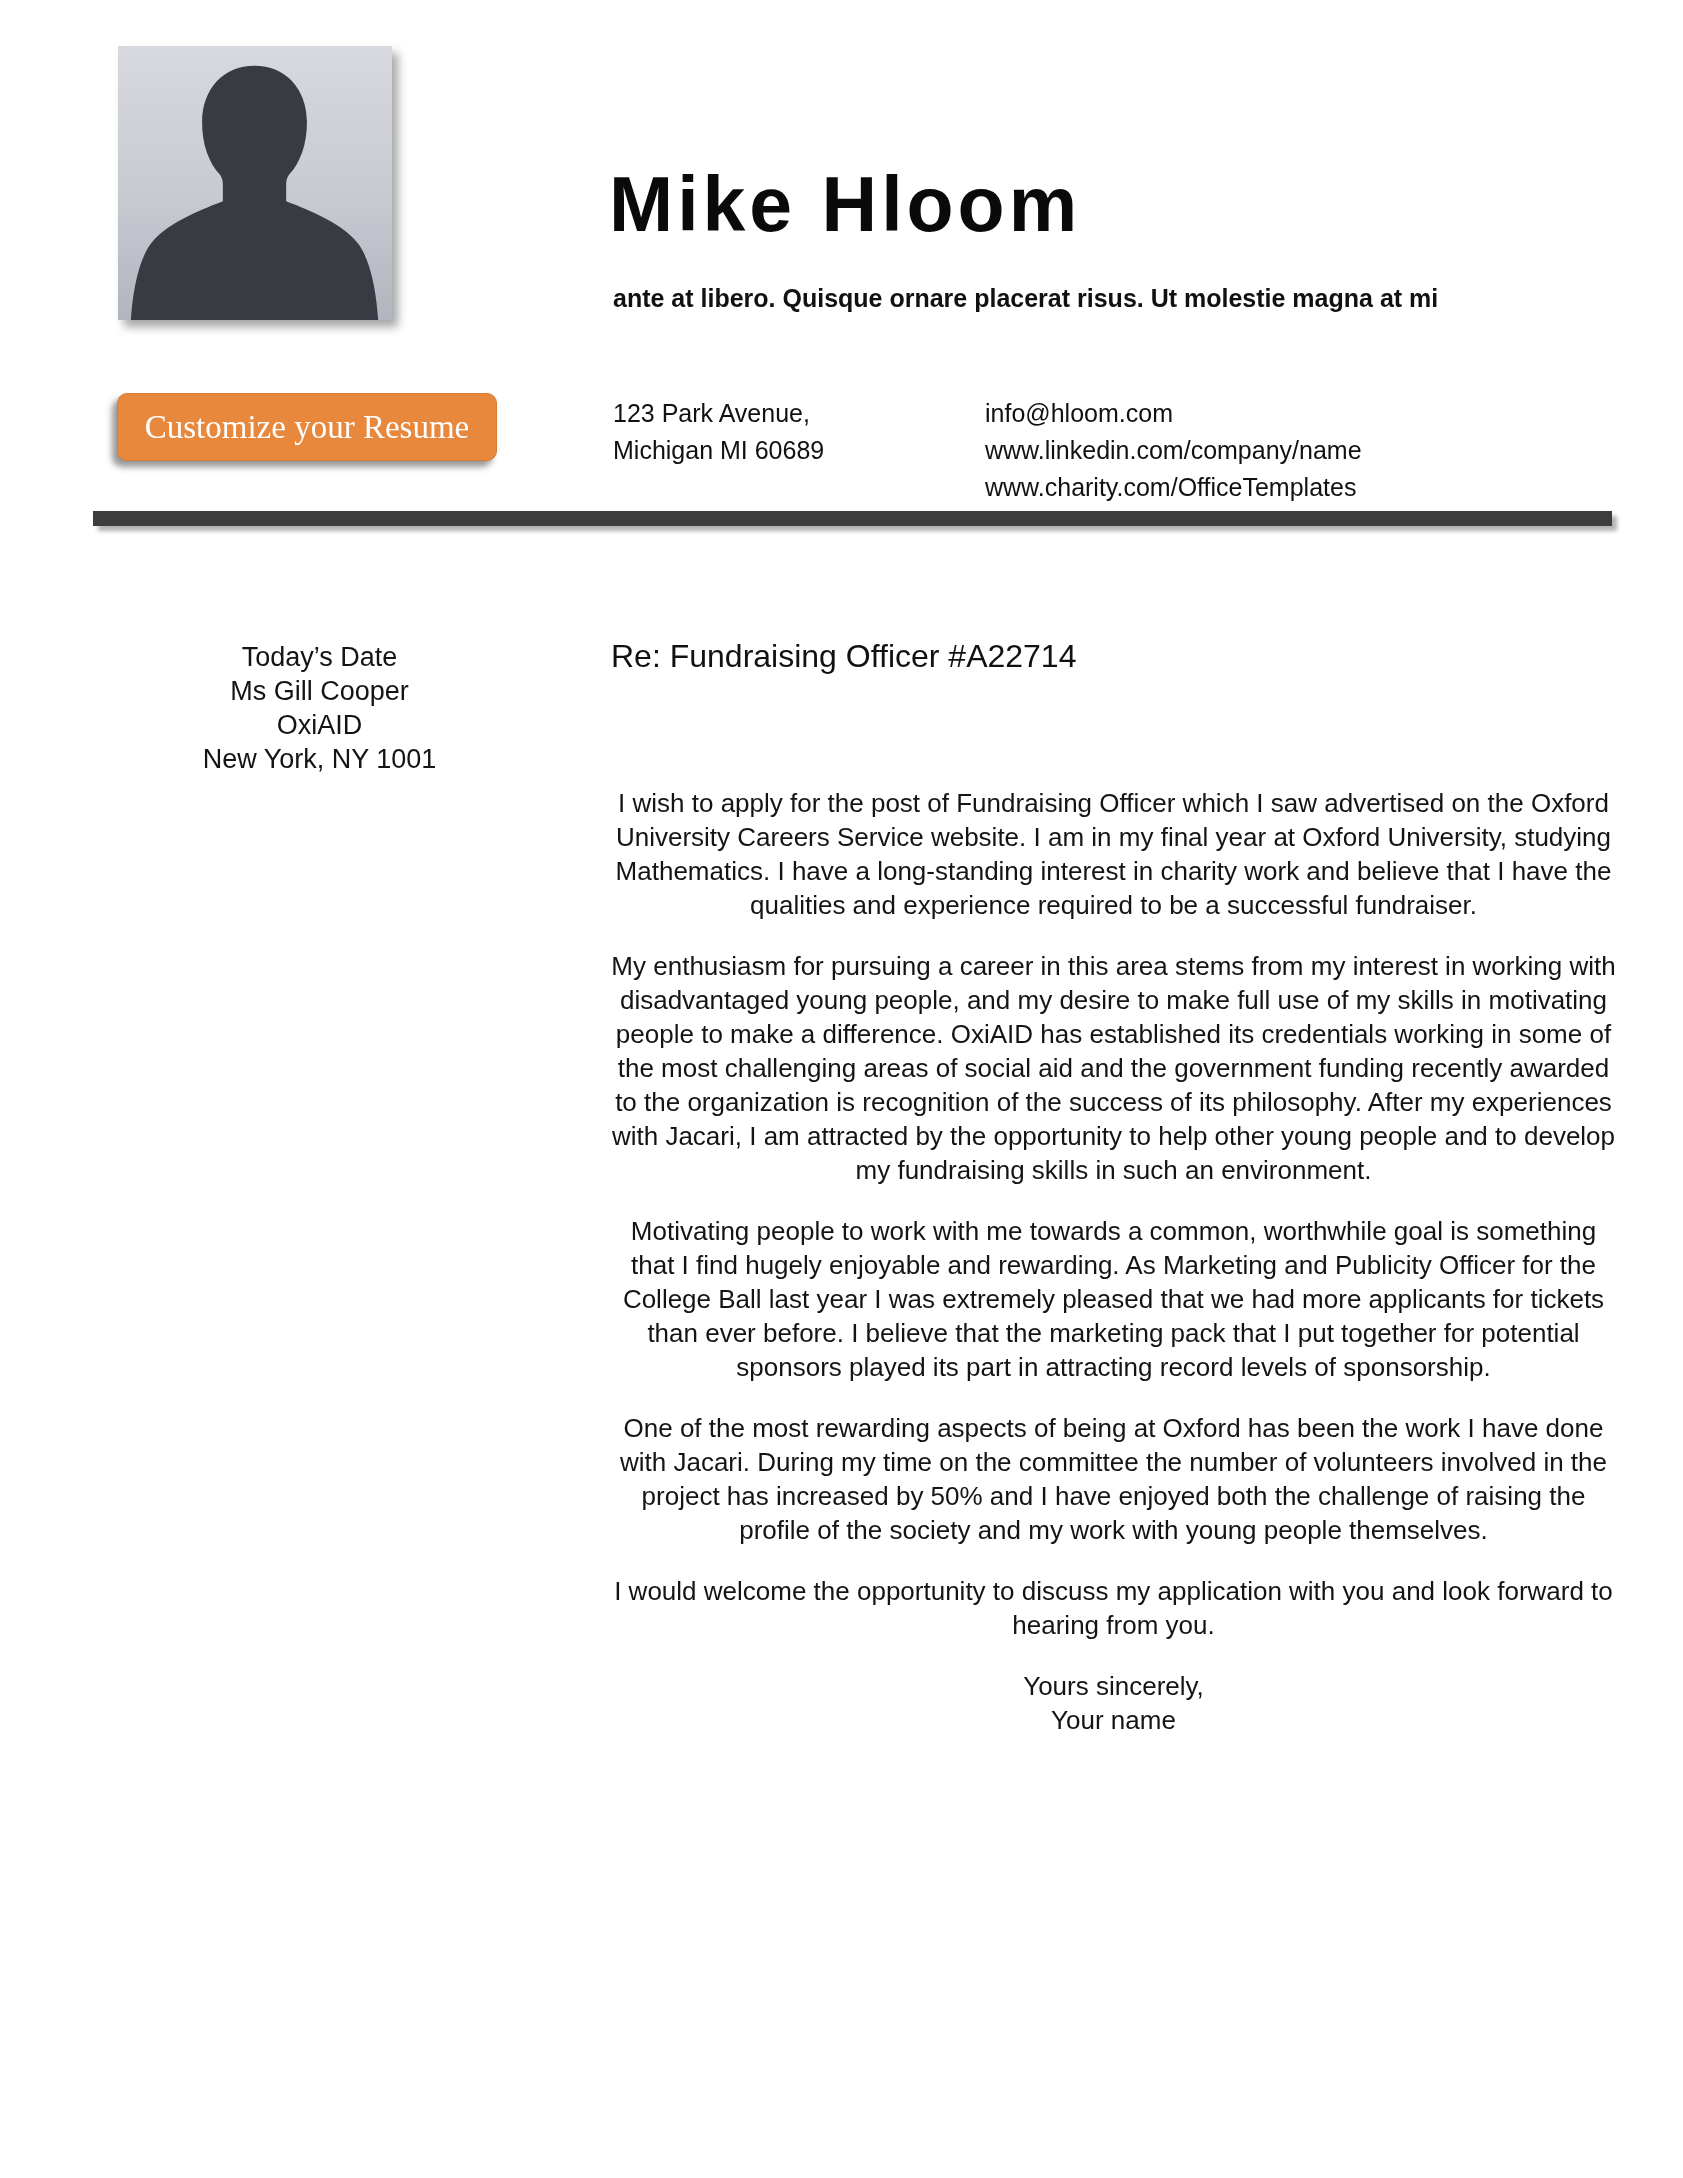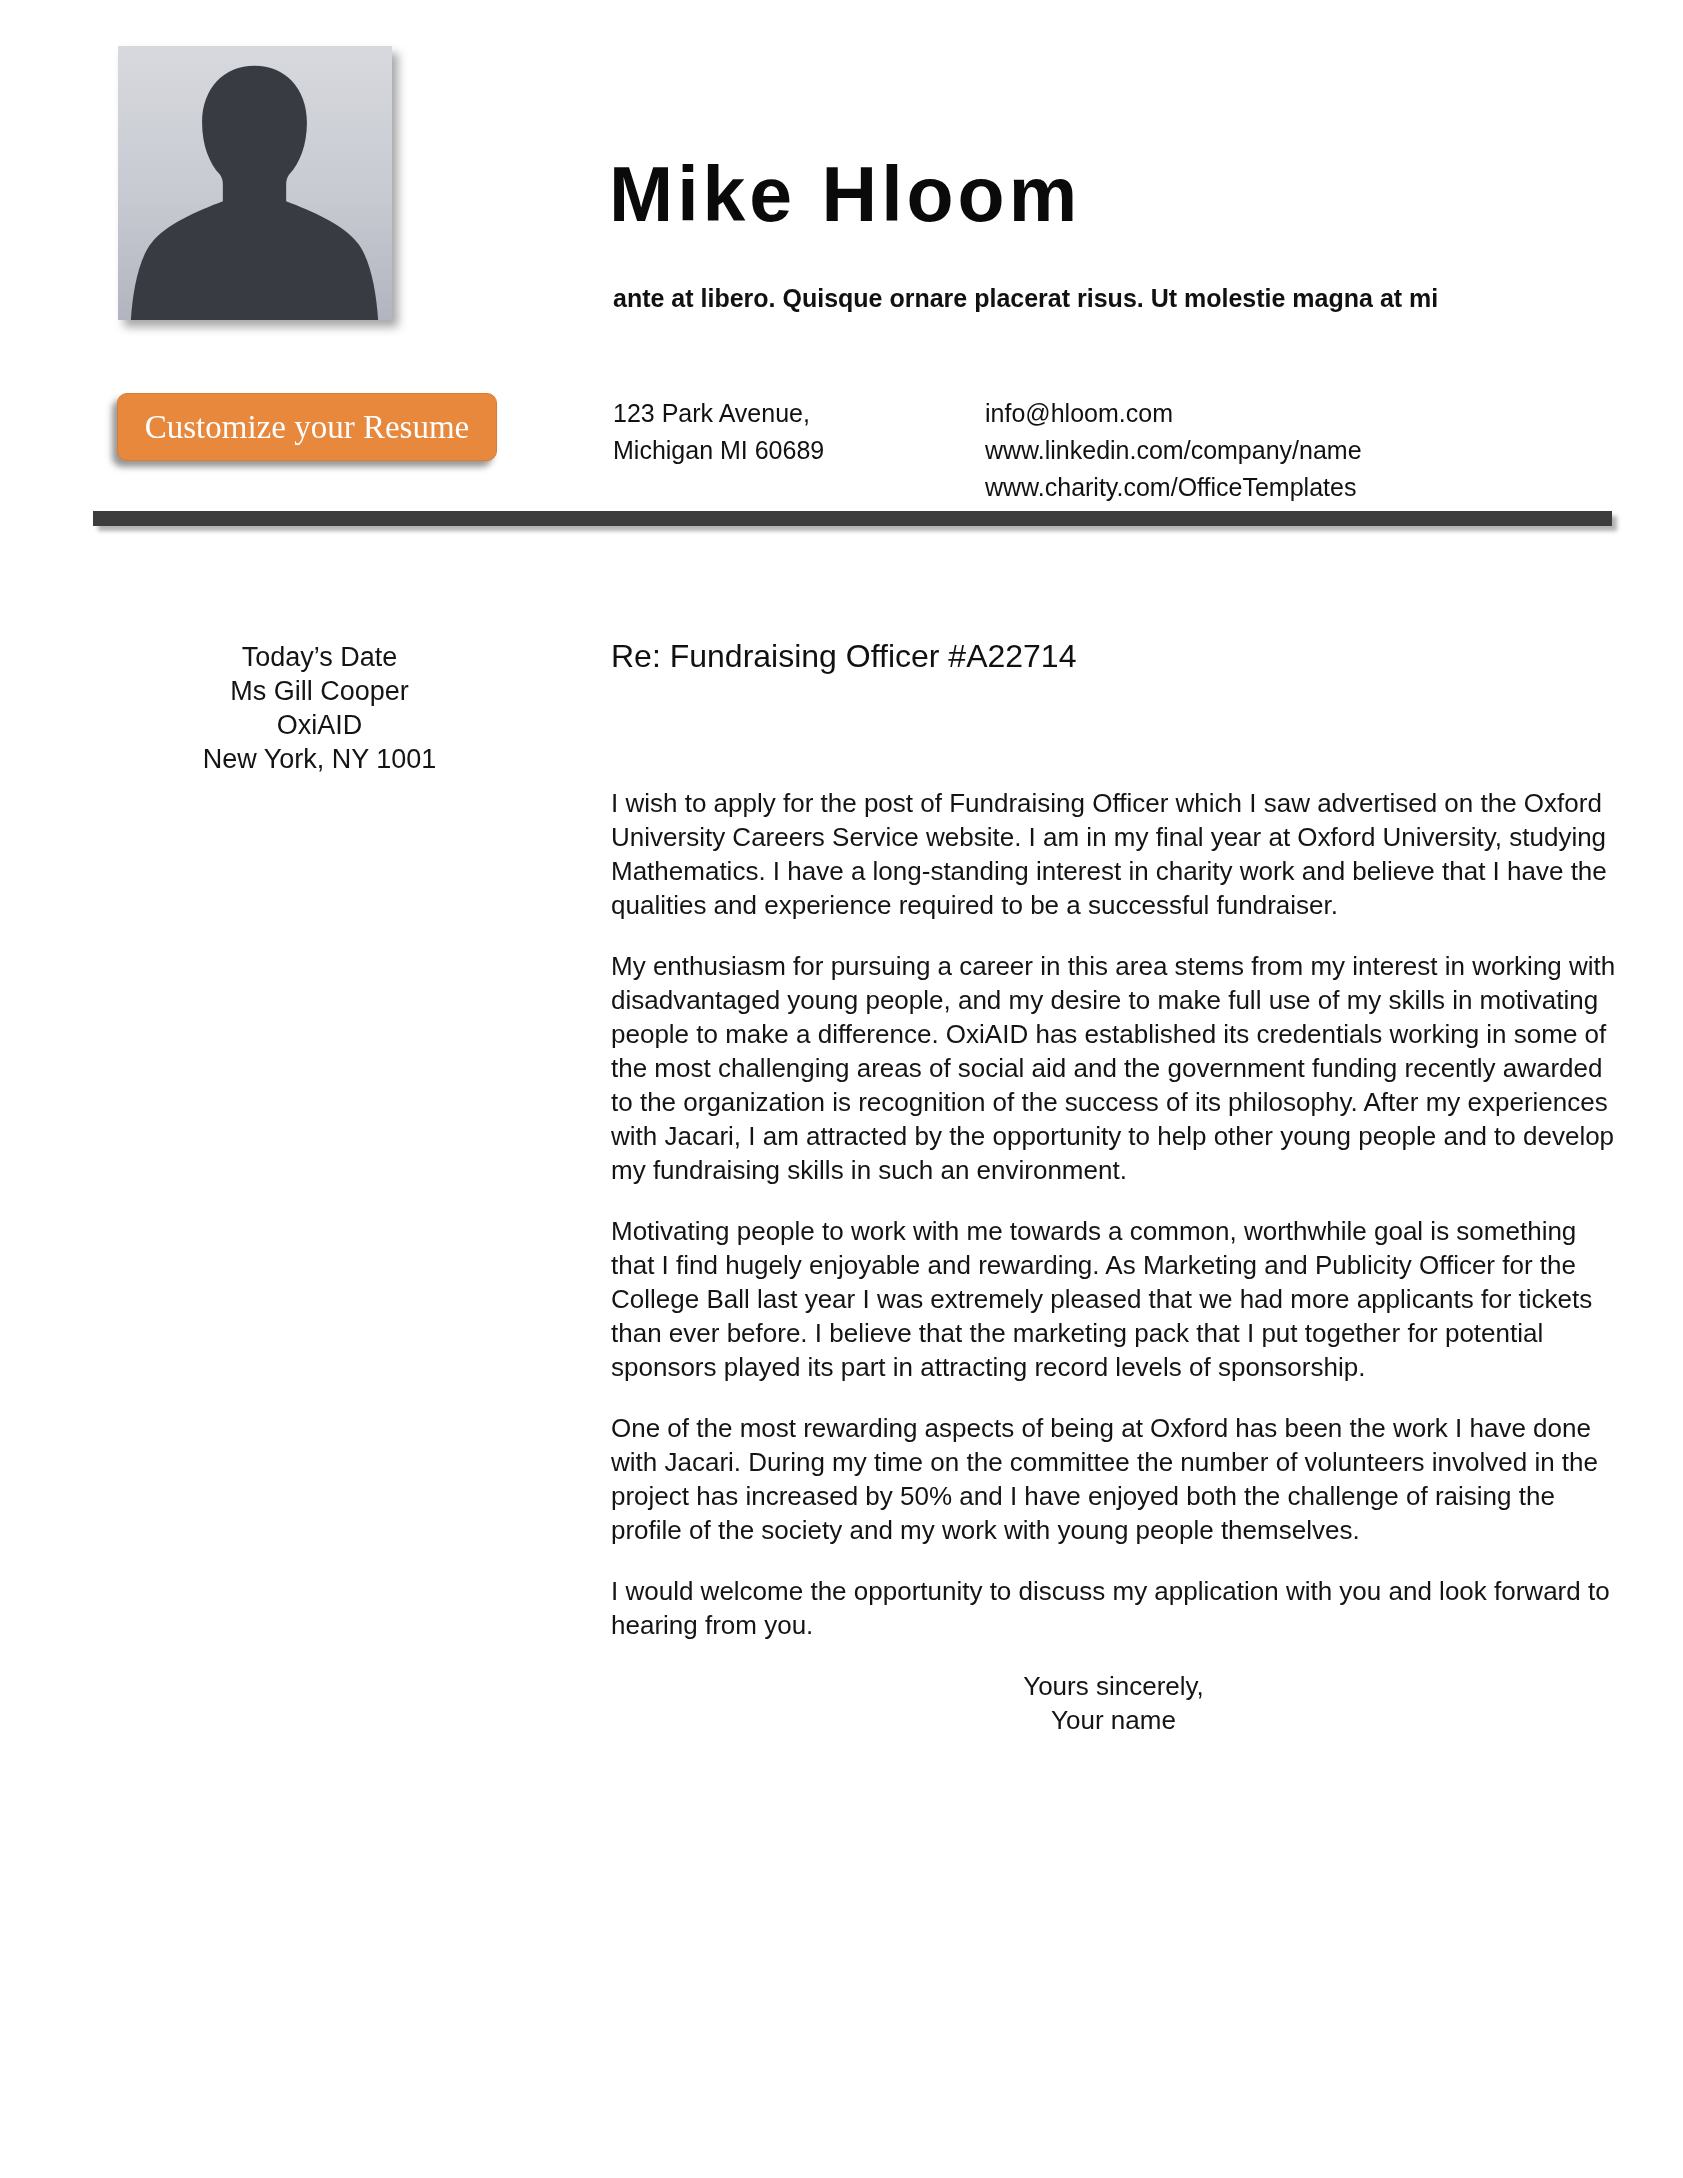--- a/index.html
+++ b/index.html
@@ -20,21 +20,21 @@
     left: 118px; top: 46px;
     width: 274px; height: 274px;
     background: linear-gradient(180deg, #d7d9de 0%, #c7cad1 55%, #b2b5bf 100%);
     box-shadow: 6px 7px 9px rgba(0,0,0,0.35);
     overflow: hidden;
   }
   .photo svg { display: block; width: 100%; height: 100%; }
 
   .name {
     position: absolute;
-    left: 609px; top: 150px;
+    left: 609px; top: 160px;
     font-size: 77px;
     font-weight: bold;
     letter-spacing: 4px;
     color: #0a0a0a;
     white-space: nowrap;
   }
   .tagline {
     position: absolute;
     left: 613px; top: 280px;
     width: 990px;
@@ -105,21 +105,21 @@
     white-space: nowrap;
   }
   .paragraphs {
     position: absolute;
     left: 611px; top: 786px;
     width: 1005px;
     font-size: 26px;
     line-height: 34px;
     color: #141414;
   }
-  .paragraphs p { margin: 0 0 27px 0; }
+  .paragraphs p { margin: 0 0 27px 0; text-align: center; }
   .closing { margin-top: 14px; text-align: center; }
   .closing div { line-height: 34px; }
 </style>
 </head>
 <body>
 
 <div class="page">
 
   <div class="photo">
     <svg viewBox="0 0 277 277" preserveAspectRatio="none">

